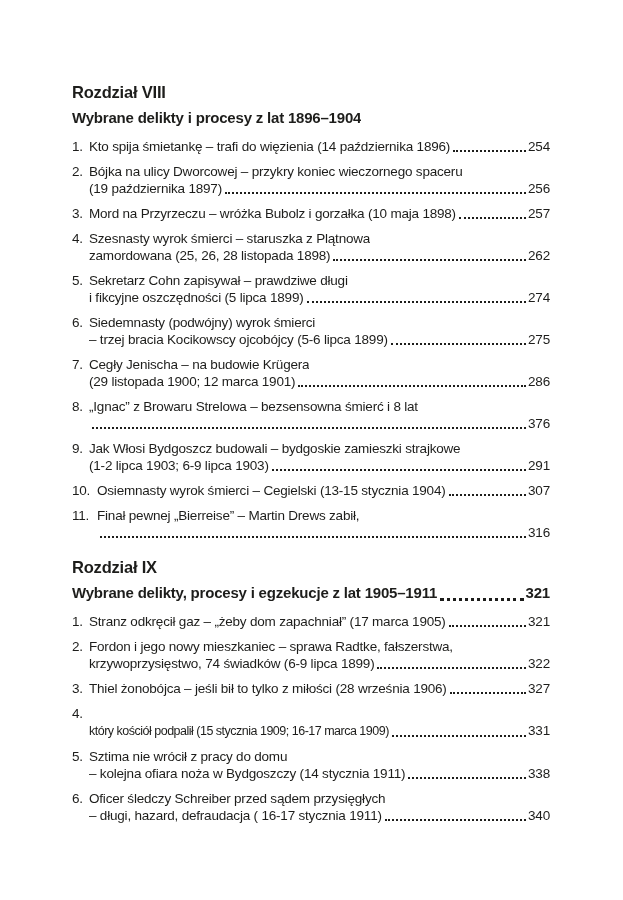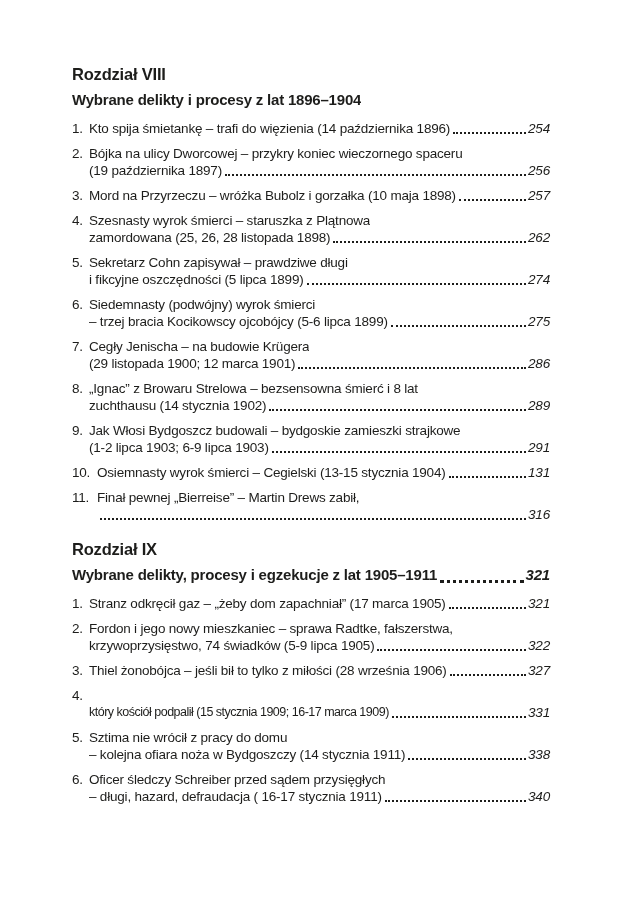--- a/index.html
+++ b/index.html
@@ -11,21 +11,21 @@
     width: 623px;
     height: 900px;
     font-family: "Liberation Sans", "DejaVu Sans", sans-serif;
     color: #1d1d1b;
     overflow: hidden;
   }
   .page {
     box-sizing: border-box;
     width: 623px;
     height: 900px;
-    padding: 62px 73px 0 72px;
+    padding: 80px 73px 0 72px;
     background: #ffffff;
     overflow: hidden;
   }
   .chapter + .chapter {
     margin-top: 14px;
   }
   .ch-line1 {
     margin: 0;
     font-size: 16.5px;
     font-weight: 700;
@@ -55,21 +55,20 @@
   }
   .line {
     display: flex;
     align-items: baseline;
     font-size: 13.5px;
     line-height: 17px;
     letter-spacing: -0.2px;
   }
   .line.cont {
     padding-left: var(--indent, 17px);
-    align-items: center;
   }
   .num {
     flex: none;
     width: var(--indent, 17px);
   }
   .t {
     flex: 0 1 auto;
     min-width: 0;
     white-space: nowrap;
     overflow: hidden;
@@ -85,21 +84,20 @@
     margin: 0 2px 3px 3px;
     height: 1px;
   }
   .dots.bold-dots {
     border-bottom: 3px dotted #1d1d1b;
     margin-bottom: 4px;
   }
   .pg {
     flex: none;
     text-align: right;
-    font-style: italic;
   }
 </style>
 </head>
 <body>
 
 <div class="page">
   <div id="chapters">
   <section class="chapter">
     <h2 class="ch-line1">Rozdział VIII</h2>
     <div class="ch-line2-row">
@@ -195,23 +193,22 @@
 </div>
           <div class="entry" style="--indent: 17px;">
   <div class="line">
     <span class="num">8.</span>
     <span class="t">„Ignac” z Browaru Strelowa – bezsensowna śmierć i 8 lat</span>
 
   </div>
 
   <div class="line cont">
 
-    <span class="t">zuchthausu (14 stycznia 1902)</span>
-    <span class="dots"></span>
-    <span class="pg">289</span>
+    <span class="dots"></span>
+    <span class="pg">376</span>
   </div>
 </div>
           <div class="entry" style="--indent: 17px;">
   <div class="line">
     <span class="num">9.</span>
     <span class="t">Jak Włosi Bydgoszcz budowali – bydgoskie zamieszki strajkowe</span>
 
   </div>
 
   <div class="line cont">
@@ -219,21 +216,21 @@
     <span class="t">(1-2 lipca 1903; 6-9 lipca 1903)</span>
     <span class="dots"></span>
     <span class="pg">291</span>
   </div>
 </div>
           <div class="entry" style="--indent: 25px;">
   <div class="line">
     <span class="num">10.</span>
     <span class="t">Osiemnasty wyrok śmierci – Cegielski (13-15 stycznia 1904)</span>
     <span class="dots"></span>
-    <span class="pg">131</span>
+    <span class="pg">307</span>
   </div>
 </div>
           <div class="entry" style="--indent: 25px;">
   <div class="line">
     <span class="num">11.</span>
     <span class="t">Finał pewnej „Bierreise” – Martin Drews zabił,</span>
 
   </div>
 
   <div class="line cont">
@@ -263,21 +260,21 @@
 </div>
           <div class="entry" style="--indent: 17px;">
   <div class="line">
     <span class="num">2.</span>
     <span class="t">Fordon i jego nowy mieszkaniec – sprawa Radtke, fałszerstwa,</span>
 
   </div>
 
   <div class="line cont">
 
-    <span class="t">krzywoprzysięstwo, 74 świadków (5-9 lipca 1905)</span>
+    <span class="t">krzywoprzysięstwo, 74 świadków (6-9 lipca 1899)</span>
     <span class="dots"></span>
     <span class="pg">322</span>
   </div>
 </div>
           <div class="entry" style="--indent: 17px;">
   <div class="line">
     <span class="num">3.</span>
     <span class="t">Thiel żonobójca – jeśli bił to tylko z miłości (28 września 1906)</span>
     <span class="dots"></span>
     <span class="pg">327</span>

